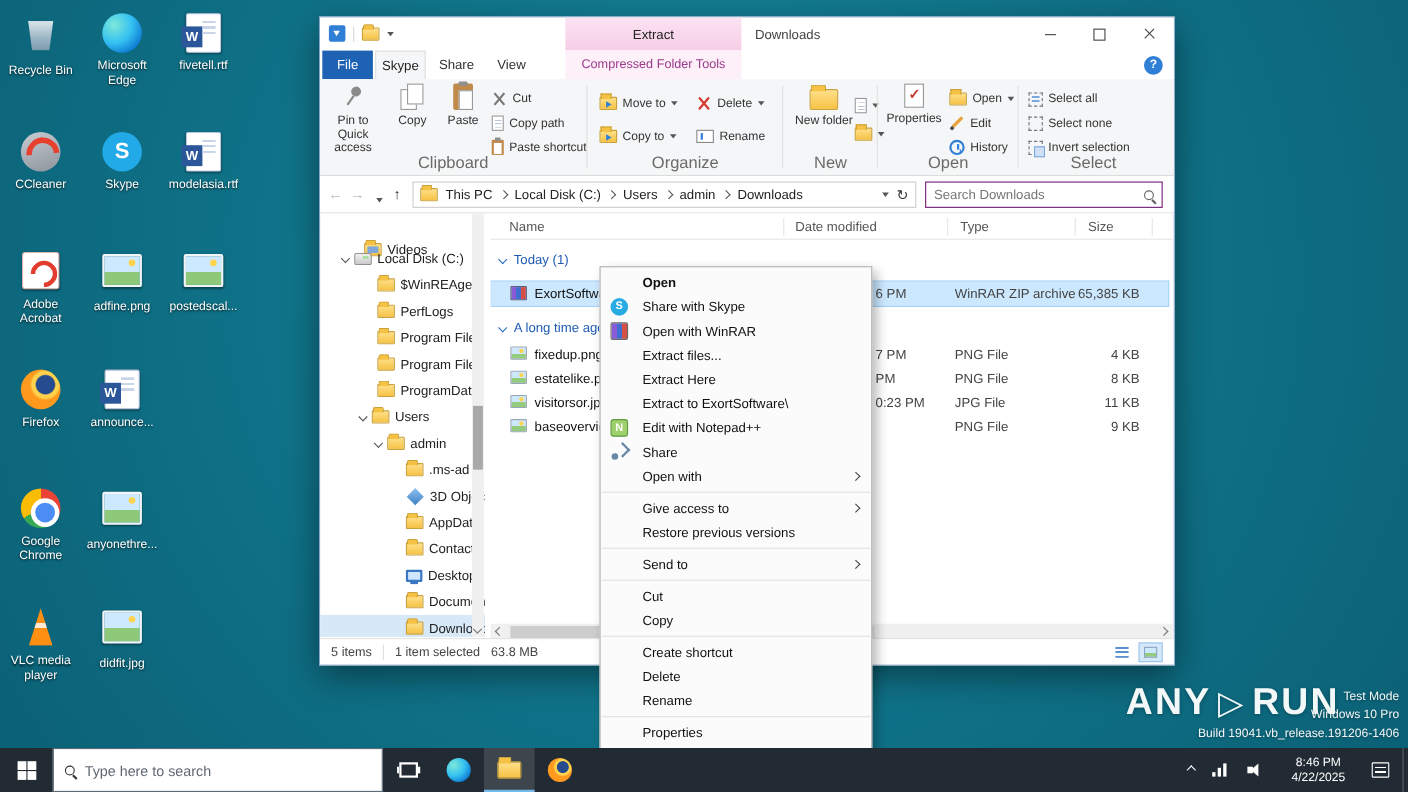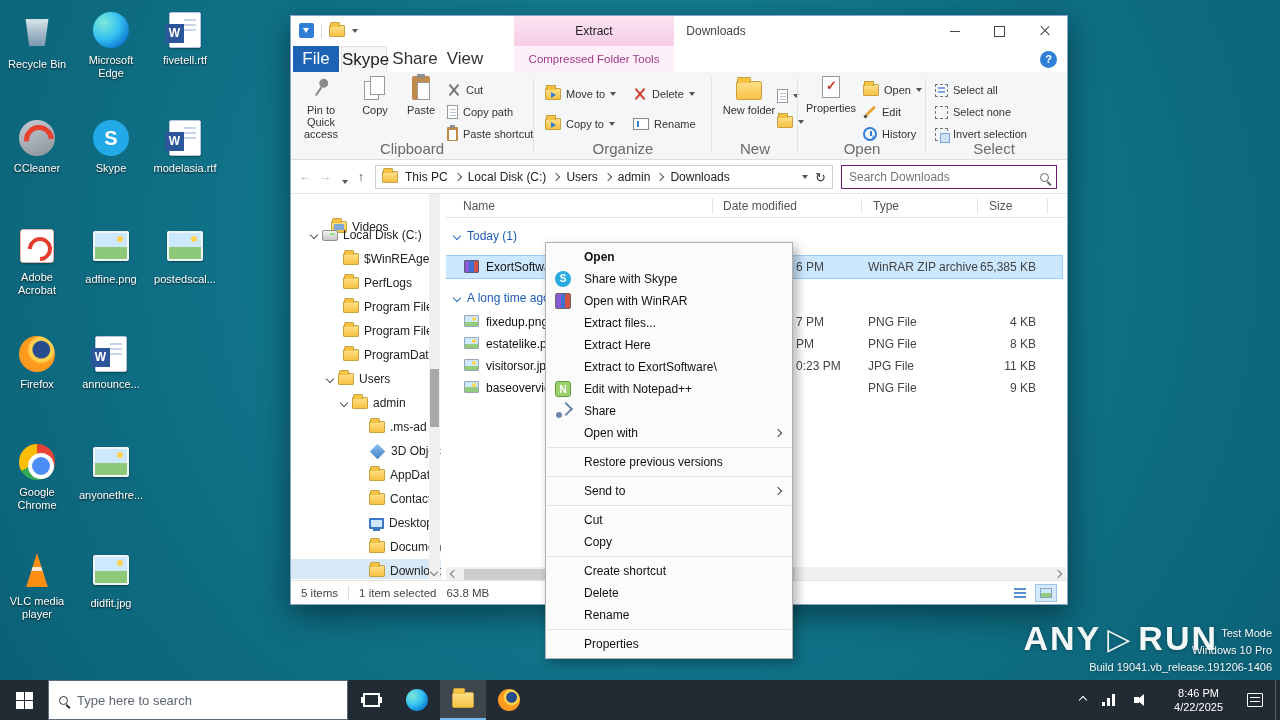--- a/index.html
+++ b/index.html
@@ -64,21 +64,21 @@
   .ctx-zone { position:absolute;left:223px;top:0;width:160px;height:30px;background:linear-gradient(#fbe3f2,#f6cde7);display:flex;align-items:center;justify-content:center;font-size:12px;color:#222; }
   .title-text { position:absolute;left:360px;top:8px;width:130px;text-align:center;font-size:12px;color:#444;white-space:nowrap; }
   .win-controls { position:absolute;right:0;top:0;height:30px;display:flex; }
   .wc { width:45px;height:30px;display:flex;align-items:center;justify-content:center;position:relative; }
   .wc-min::after { content:"";width:10px;height:1px;background:#444; }
   .wc-max::after { content:"";width:9px;height:9px;border:1px solid #444; }
   .wc-close::before,.wc-close::after { content:"";position:absolute;width:12px;height:1.4px;background:#444; }
   .wc-close::before { transform:rotate(45deg);} .wc-close::after { transform:rotate(-45deg); }
 
   .tabrow { position:absolute;left:0;top:30px;right:0;height:26px;background:#fff; }
-  .tab { position:absolute;top:0;height:26px;line-height:26px;font-size:17px;color:#333;text-align:center; }
+  .tab { position:absolute;top:0;height:26px;line-height:26px;font-size:12px;color:#333;text-align:center; }
   .tab-file { left:2px;width:46px;background:#1e62b4;color:#fff; }
   .tab-home { left:50px;width:46px;background:#f5f6f7;border:1px solid #e0e0e0;border-bottom:none;color:#222; }
   .tab-share { left:100px;width:48px; }
   .tab-view { left:152px;width:44px; }
   .tools-label { position:absolute;left:223px;top:0;width:160px;height:26px;line-height:26px;text-align:center;color:#9b3a8c;background:#fdf0f8;font-size:11.5px;white-space:nowrap; }
   .help-btn { position:absolute;right:10px;top:5px;width:17px;height:17px;border-radius:50%;background:#2f7fd6; }
   .help-btn::after { content:"?";position:absolute;inset:0;color:#fff;font-size:11px;font-weight:bold;text-align:center;line-height:17px; }
 
   .ribbon { position:absolute;left:0;top:56px;right:0;height:88px;background:#f5f6f7;border-bottom:1px solid #dcdcdc; }
   .rsec { position:absolute;top:0;height:88px; }
@@ -634,20 +634,21 @@
   <div class="mitem bold"><span>Open</span></div>
   <div class="mitem"><span class="micon mi-skype"></span><span>Share with Skype</span></div>
   <div class="mitem"><span class="micon mi-rar"></span><span>Open with WinRAR</span></div>
   <div class="mitem"><span>Extract files...</span></div>
   <div class="mitem"><span>Extract Here</span></div>
   <div class="mitem"><span>Extract to ExortSoftware\</span></div>
   <div class="mitem"><span class="micon mi-npp"></span><span>Edit with Notepad++</span></div>
   <div class="mitem"><span class="micon mi-share"></span><span>Share</span></div>
   <div class="mitem"><span>Open with</span><span class="marrow"></span></div>
   <div class="msep"></div>
+  <div class="mitem"><span>Give access to</span><span class="marrow"></span></div>
   <div class="mitem"><span>Restore previous versions</span></div>
   <div class="msep"></div>
   <div class="mitem"><span>Send to</span><span class="marrow"></span></div>
   <div class="msep"></div>
   <div class="mitem"><span>Cut</span></div>
   <div class="mitem"><span>Copy</span></div>
   <div class="msep"></div>
   <div class="mitem"><span>Create shortcut</span></div>
   <div class="mitem"><span>Delete</span></div>
   <div class="mitem"><span>Rename</span></div>

